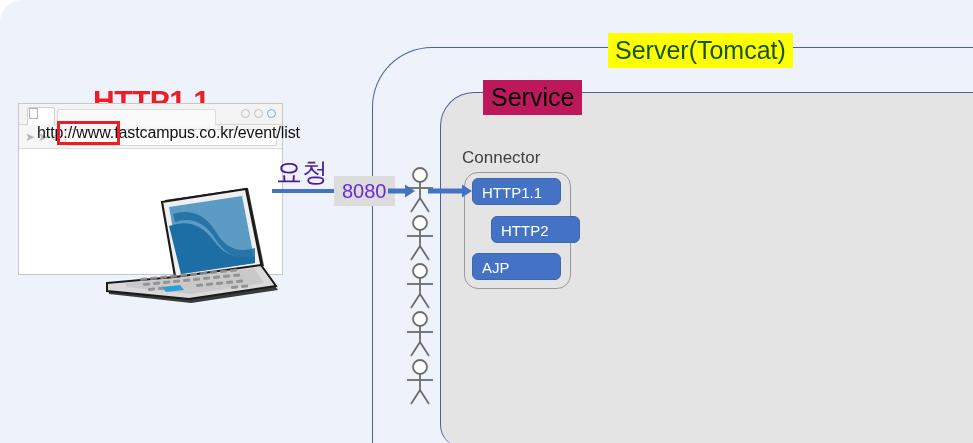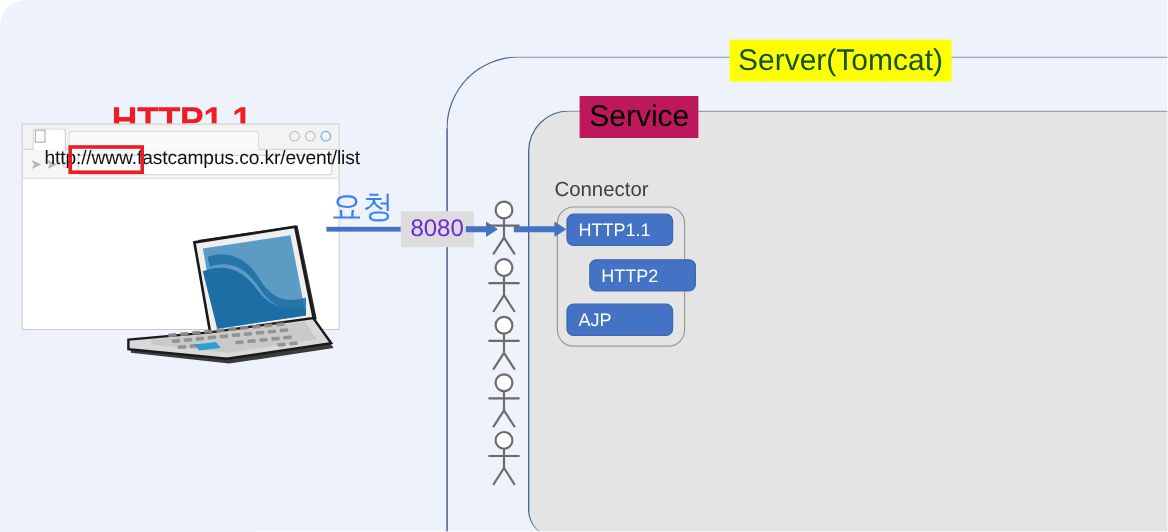--- a/index.html
+++ b/index.html
@@ -251,21 +251,21 @@
     width: 190px;
     height: 118px;
   }
 
   
   .req-label {
     position: absolute;
     left: 276px;
     top: 155px;
     font-size: 26px;
-    color: #3b82f6;
+    color: #4c1d95;
     white-space: nowrap;
   }
   .arrow1 {
     position: absolute;
     left: 272px;
     top: 189px;
     width: 62px;
     height: 4px;
     background: #4472c4;
   }

